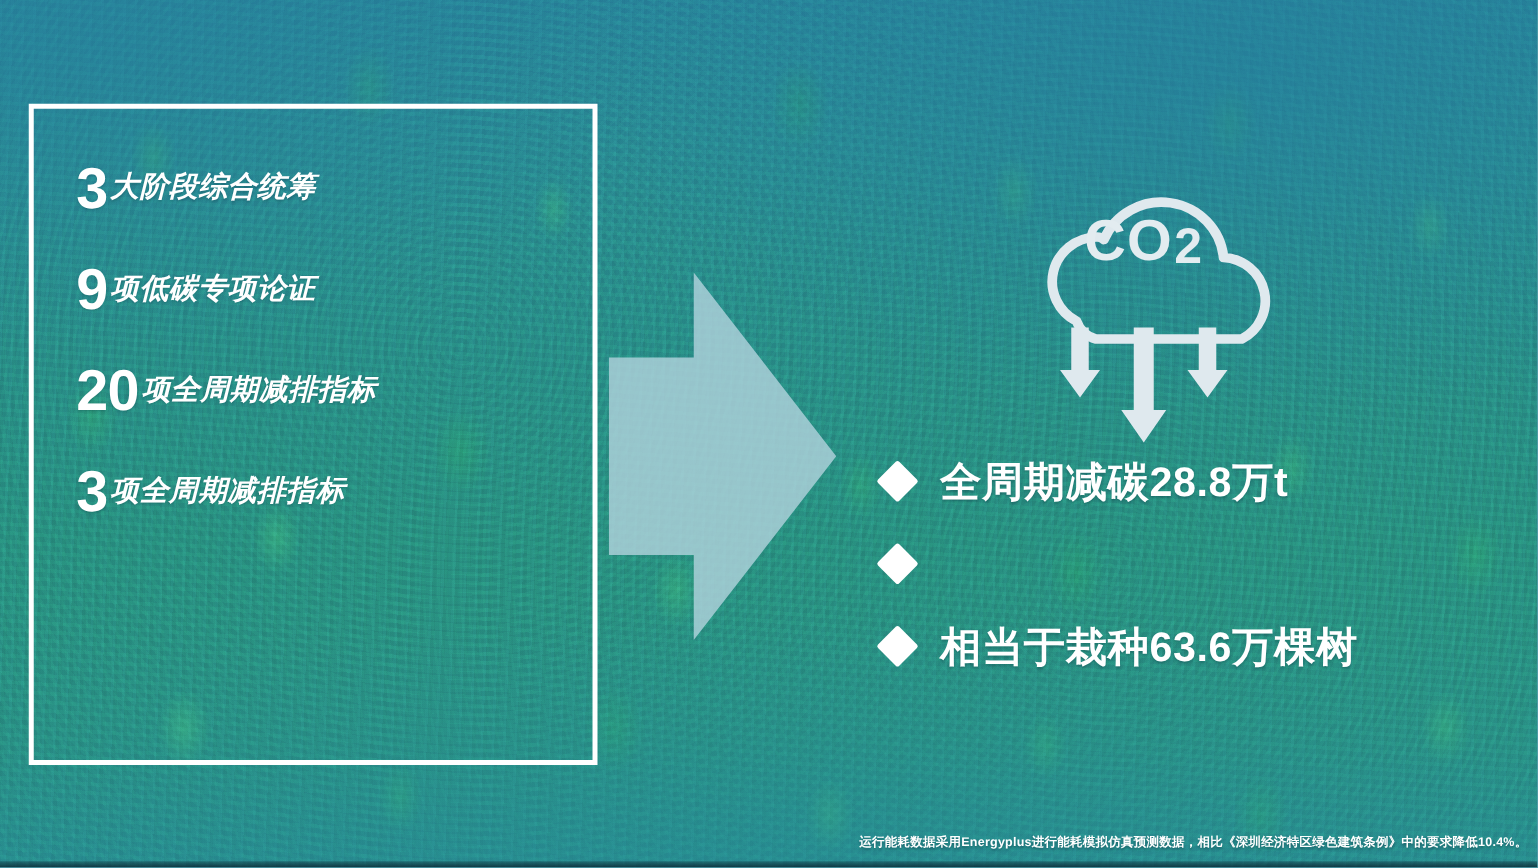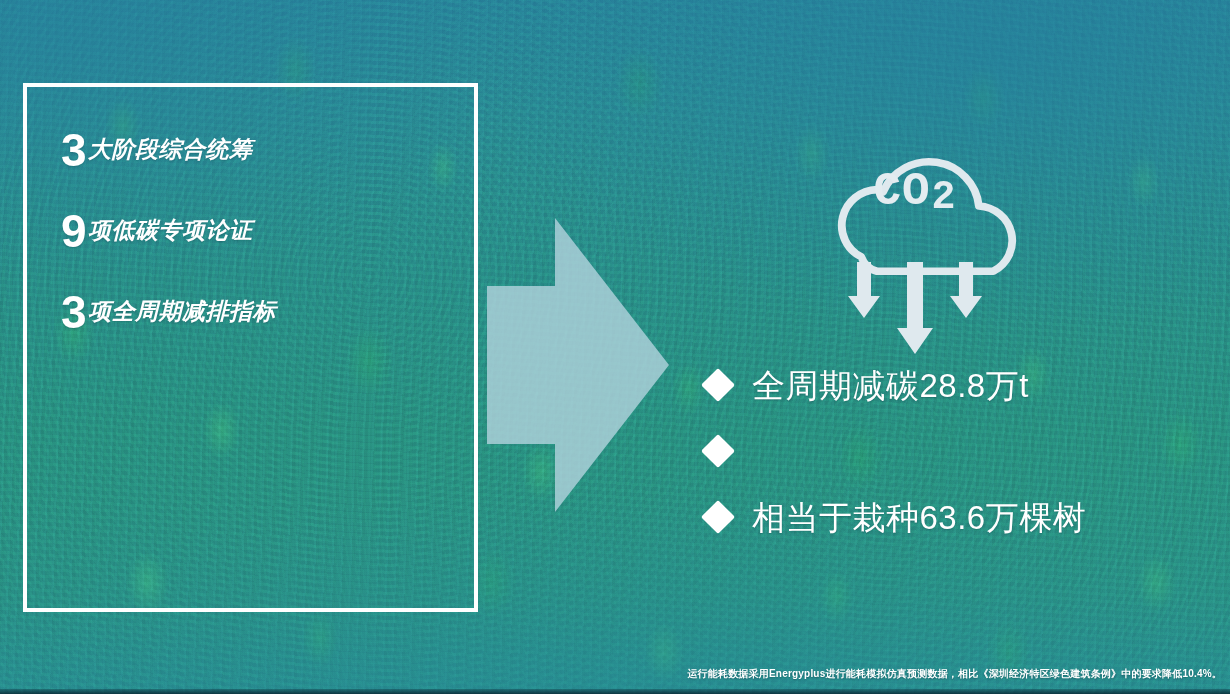--- a/index.html
+++ b/index.html
@@ -88,21 +88,21 @@
     margin-left:2px;
     font-style:italic;
   }
 
   
   .big-arrow{
     position:absolute;left:487px;top:218px;width:182px;height:294px;
   }
 
   
-  .co2-group{position:absolute;left:795px;top:112px;width:240px;height:250px;font-family:Liberation Mono, monospace;}
+  .co2-group{position:absolute;left:795px;top:112px;width:240px;height:250px;}
   .co2-label{
     position:absolute;left:0;top:0;width:240px;height:160px;
     display:flex;align-items:center;justify-content:center;
     color:#e3ecf0;font-size:46px;font-weight:bold;letter-spacing:1px;
     pointer-events:none;
   }
   .co2-label .two{font-size:40px;position:relative;top:5px;margin-left:1px;}
 
   
   .bullets{
@@ -112,21 +112,21 @@
   .bullet-row{
     height:66px;display:flex;align-items:center;
     color:#ffffff;white-space:nowrap;
     text-shadow:0 1px 2px rgba(10,50,60,.3);
   }
   .diamond{
     width:24px;height:24px;background:#ffffff;
     transform:rotate(45deg);flex:0 0 auto;margin-right:22px;
     border-radius:2px;
   }
-  .bullet-text{font-size:33px;font-weight:normal;line-height:1;letter-spacing:.5px;}
+  .bullet-text{font-size:33px;font-weight:bold;line-height:1;letter-spacing:.5px;}
 
   
   .caption{
     position:absolute;left:0;right:8px;bottom:13px;
     text-align:right;color:#ffffff;
     font-size:10px;font-weight:bold;letter-spacing:.2px;
     text-shadow:0 1px 2px rgba(10,50,60,.45);
   }
 </style>
 </head>
@@ -147,20 +147,24 @@
         <span class="stat-num">3</span>
         <span class="stat-text">大阶段综合统筹</span>
       </div>
 
 
       <div class="stat-row">
         <span class="stat-num">9</span>
         <span class="stat-text">项低碳专项论证</span>
       </div>
 
+      <div class="stat-row">
+        <span class="stat-num">20</span>
+        <span class="stat-text">项全周期减排指标</span>
+      </div>
 
       <div class="stat-row">
         <span class="stat-num">3</span>
         <span class="stat-text">项全周期减排指标</span>
       </div>
 
 
     </div>
   </div>
 

